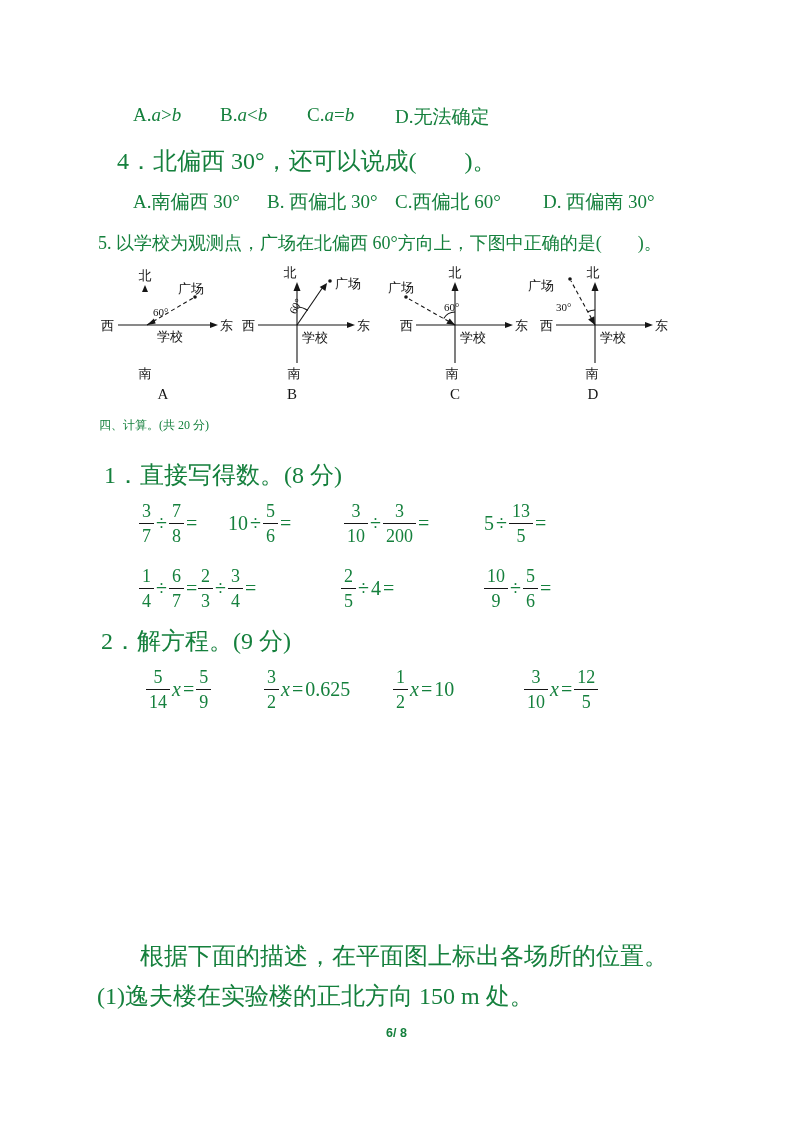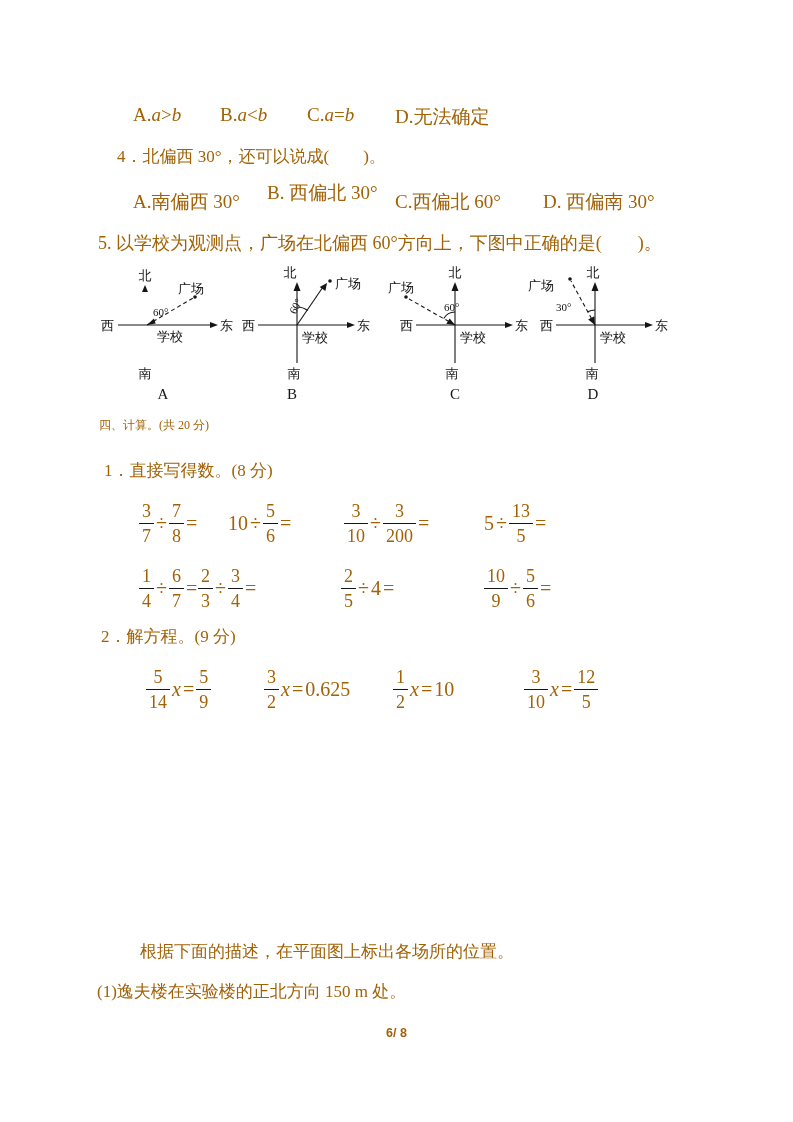--- a/index.html
+++ b/index.html
@@ -1,21 +1,21 @@
 <!DOCTYPE html>
 <html><head>
 <meta charset="utf-8">
 <style>
   html,body{margin:0;padding:0;background:#e8e8e8;}
   .page{
     position:relative;width:793px;height:1122px;background:#ffffff;
-    font-family:"Liberation Serif","DejaVu Serif",serif;color:#a16207;
+    font-family:"Liberation Serif","DejaVu Serif",serif;color:#15803d;
     overflow:hidden;margin:0 auto;
   }
-  .line{position:absolute;white-space:nowrap;font-size:17px;line-height:1.25;}
+  .line{position:absolute;white-space:nowrap;font-size:24px;line-height:1.25;}
   .opt{position:absolute;white-space:nowrap;font-size:19px;}
   .sect{position:absolute;white-space:nowrap;font-size:12px;font-family:Liberation Serif, serif;}
   .it{font-style:italic;font-family:"Liberation Serif",serif;}
   
   .expr{position:absolute;display:flex;align-items:center;height:52px;
         font-size:20px;white-space:nowrap;}
   .expr > span{margin:0 1px;}
   .frac{display:inline-flex;flex-direction:column;align-items:center;
         line-height:1;font-size:18px;margin:0 1px;}
   .frac .num{align-self:stretch;text-align:center;border-bottom:1.4px solid #151515;
@@ -42,21 +42,21 @@
   <div>
     <span class="opt" style="left:133px;top:104px"><span>A.</span><span class="it">a</span><span>&gt;</span><span class="it">b</span></span>
     <span class="opt" style="left:220px;top:104px"><span>B.</span><span class="it">a</span><span>&lt;</span><span class="it">b</span></span>
     <span class="opt" style="left:307px;top:104px"><span>C.</span><span class="it">a</span><span>=</span><span class="it">b</span></span>
     <span class="opt" style="left:395px;top:104px"><span>D.无法确定</span></span>
   </div>
 
   <div class="line" style="left:117px;top:146px">4．北偏西 30°，还可以说成(　　)。</div>
   <div>
     <span class="opt" style="left:133px;top:189px">A.南偏西 30°</span>
-    <span class="opt" style="left:267px;top:180px">B. 西偏北 30°</span>
+    <span class="opt" style="left:267px;top:189px">B. 西偏北 30°</span>
     <span class="opt" style="left:395px;top:189px">C.西偏北 60°</span>
     <span class="opt" style="left:543px;top:189px">D. 西偏南 30°</span>
   </div>
 
   <div class="line" style="left:98px;top:232px;font-size:18px">5. 以学校为观测点，广场在北偏西 60°方向上，下图中正确的是(　　)。</div>
 
   <svg class="diag" style="left:85px" width="150" height="140" viewBox="0 0 150 140">
     <text x="60" y="18" class="mid">北</text>
     <polygon points="60,23 57,30 63,30"></polygon>
     <line x1="33" y1="63" x2="128" y2="63"></line>

